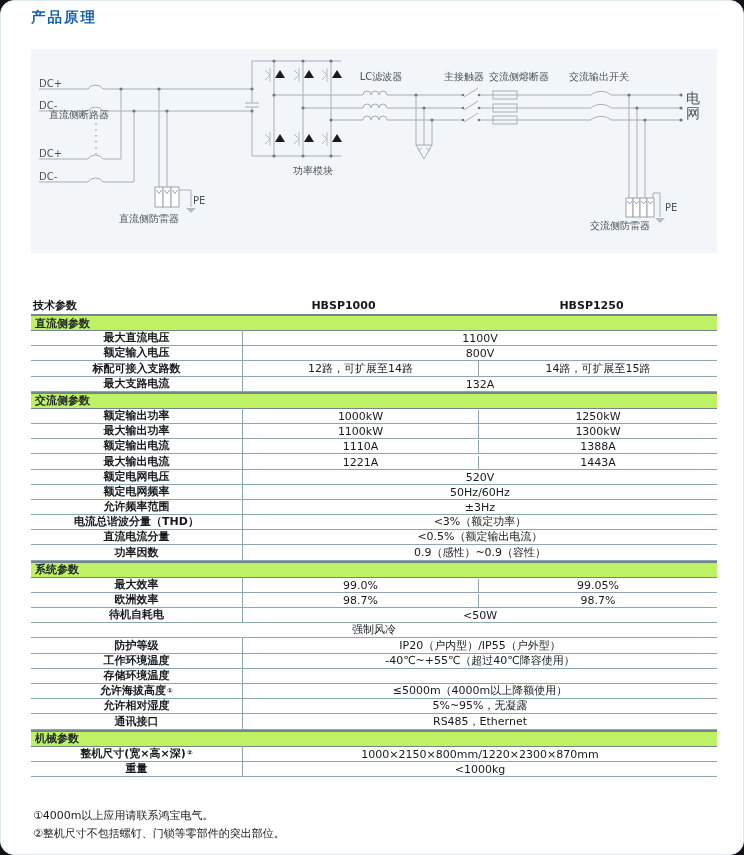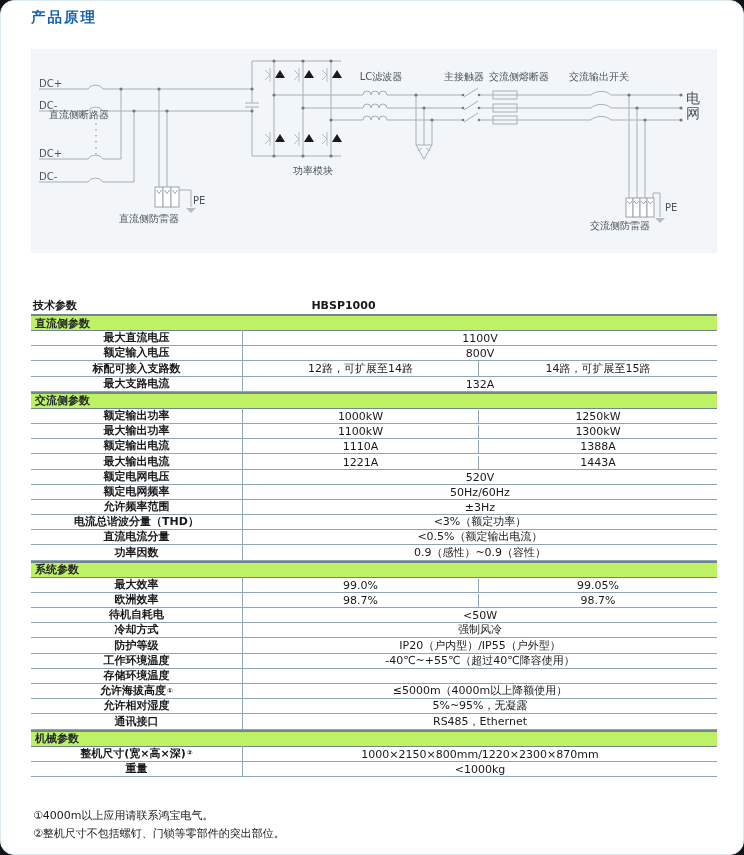--- a/index.html
+++ b/index.html
@@ -161,20 +161,21 @@
     <div class="dlabel" style="left:162px;top:146px;">PE</div>
     <div class="dlabel" style="left:634px;top:153px;">PE</div>
     <div class="dlabel center" style="left:76px;top:164px;width:84px;">直流侧防雷器</div>
     <div class="dlabel center" style="left:547px;top:171px;width:84px;">交流侧防雷器</div>
   </div>
 
   <div class="spec">
     <div class="hdr">
       <div class="c1">技术参数</div>
       <div class="c2">HBSP1000</div>
+      <div class="c3">HBSP1250</div>
     </div>
     <div id="table-body">
         <div class="sec">直流侧参数</div>
         <div class="t-row">
           <div class="t-label">最大直流电压</div>
           <div class="t-span">1100V</div>
         </div>
         <div class="t-row">
           <div class="t-label">额定输入电压</div>
           <div class="t-span">800V</div>
@@ -242,21 +243,20 @@
         <div class="t-row">
           <div class="t-label">欧洲效率</div>
           <div class="t-v1">98.7%</div>
           <div class="t-v2">98.7%</div>
         </div>
         <div class="t-row">
           <div class="t-label">待机自耗电</div>
           <div class="t-span">&lt;50W</div>
         </div>
         <div class="t-row">
-          <div class="t-label">冷却方式</div>
           <div class="t-span">强制风冷</div>
         </div>
         <div class="t-row">
           <div class="t-label">防护等级</div>
           <div class="t-span">IP20（户内型）/IP55（户外型）</div>
         </div>
         <div class="t-row">
           <div class="t-label">工作环境温度</div>
           <div class="t-span">-40℃~+55℃（超过40℃降容使用）</div>
         </div>

